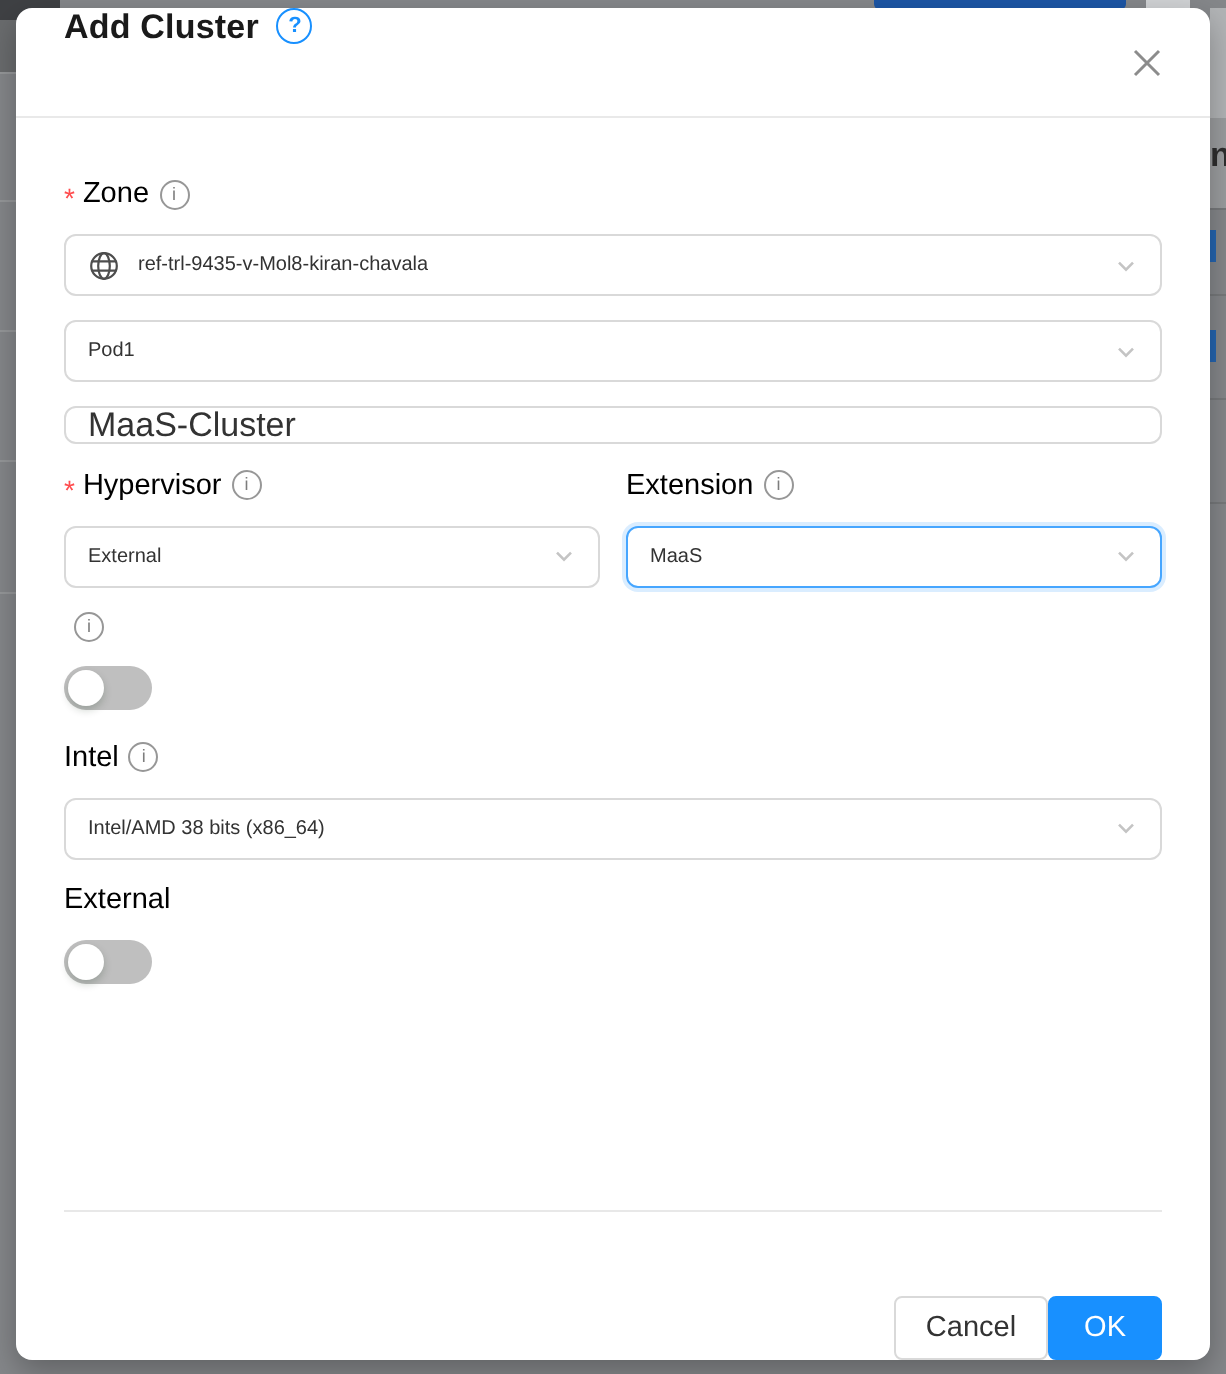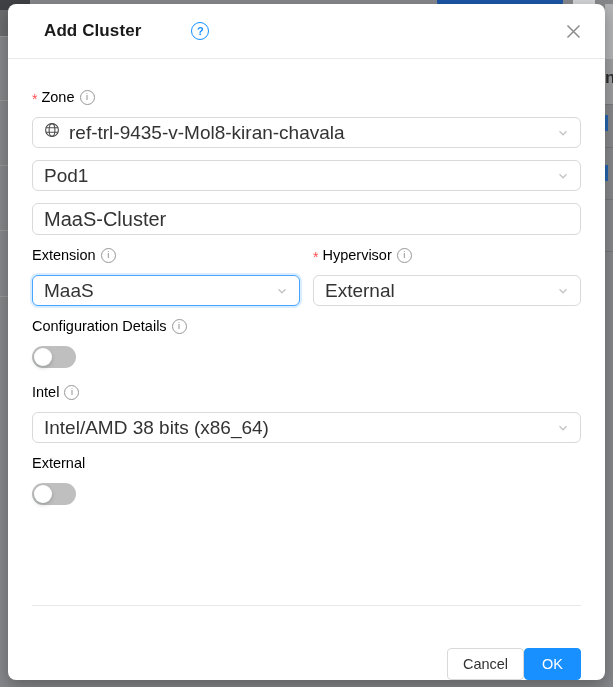--- a/index.html
+++ b/index.html
@@ -23,22 +23,22 @@
   .bg-rightline{left:605px;width:8px;height:1px;background:rgba(0,0,0,.10);}
 
   
   .modal{
     position:absolute;left:8px;top:4px;width:597px;height:676px;
     background:#ffffff;border-radius:8px;
     box-shadow:0 6px 16px rgba(0,0,0,.28);
     display:flex;flex-direction:column;box-sizing:border-box;
   }
   .modal-header{
-    height:54px;min-height:54px;padding:0 36px;display:flex;align-items:center;
-    border-bottom:1px solid #e9e9e9;position:relative;gap:41px;
+    height:54px;min-height:54px;padding:0 24px;display:flex;align-items:flex-start;
+    border-bottom:1px solid #e9e9e9;position:relative;
   }
   .modal-title{font-size:17px;font-weight:700;color:#1a1a1a;letter-spacing:.1px;}
   .help-icon{
     margin-left:9px;width:16px;height:16px;border:1.5px solid #1890ff;border-radius:50%;
     display:inline-flex;align-items:center;justify-content:center;
     color:#1890ff;font-size:11px;font-weight:700;line-height:1;cursor:pointer;
   }
   .close-btn{
     position:absolute;right:22px;top:50%;transform:translateY(-50%);
     width:20px;height:20px;display:flex;align-items:center;justify-content:center;cursor:pointer;
@@ -60,24 +60,24 @@
   .info-icon::before{content:"i";}
   .select-box{
     height:31px;border:1px solid #d9d9d9;border-radius:6px;background:#fff;
     display:flex;align-items:center;justify-content:space-between;
     padding:0 11px;box-sizing:border-box;cursor:pointer;
   }
   .select-box.focused{
     border-color:#46a6ff;
     box-shadow:0 0 0 2px rgba(24,144,255,.16);
   }
-  .select-value{display:flex;align-items:flex-start;gap:9px;font-size:19px;color:#333;overflow:hidden;white-space:nowrap;}
+  .select-value{display:flex;align-items:center;gap:9px;font-size:10px;color:#333;overflow:hidden;white-space:nowrap;}
   .text-input{
-    width:100%;height:32px;border:1px solid #d9d9d9;border-radius:6px;background:#fff;
-    padding:0 11px;box-sizing:border-box;font-size:20px;color:#333;outline:none;
+    width:100%;height:19px;border:1px solid #d9d9d9;border-radius:6px;background:#fff;
+    padding:0 11px;box-sizing:border-box;font-size:17px;color:#333;outline:none;
     font-family:"Liberation Sans", sans-serif;
   }
   .two-col{display:flex;gap:13px;}
   .two-col .col{flex:1;min-width:0;}
   .switch{
     width:44px;height:22px;border-radius:100px;background:#bfbfbf;position:relative;cursor:pointer;
   }
   .switch .knob{
     position:absolute;left:2px;top:2px;width:18px;height:18px;border-radius:50%;
     background:#fff;box-shadow:0 2px 4px rgba(0,35,11,.2);
@@ -167,52 +167,51 @@
       </div>
     </div>
 
     <div class="field">
       <input class="text-input" type="text" value="MaaS-Cluster" style="">
     </div>
 
     <div class="field two-col">
       <div class="col">
         <div class="label-row">
+          <span class="req-mark"></span>
+          <span>Hypervisor</span>
+          <span class="info-icon"></span>
+        </div>
+        <div class="select-box">
+          <span class="select-value">
+              <span>External</span>
+            </span>
+          <svg width="12" height="12" viewBox="0 0 12 12">
+              <path d="M2.5 4.3 L6 7.8 L9.5 4.3" fill="none" stroke="#c4c4c4" stroke-width="1.3"></path>
+            </svg>
+        </div>
+      </div>
+      <div class="col">
+        <div class="label-row">
           <span>Extension</span>
           <span class="info-icon"></span>
         </div>
         <div class="select-box focused">
           <span class="select-value">
               <span>MaaS</span>
             </span>
           <svg width="12" height="12" viewBox="0 0 12 12">
               <path d="M2.5 4.3 L6 7.8 L9.5 4.3" fill="none" stroke="#c4c4c4" stroke-width="1.3"></path>
             </svg>
         </div>
       </div>
-      <div class="col">
-        <div class="label-row">
-          <span class="req-mark"></span>
-          <span>Hypervisor</span>
-          <span class="info-icon"></span>
-        </div>
-        <div class="select-box">
-          <span class="select-value">
-              <span>External</span>
-            </span>
-          <svg width="12" height="12" viewBox="0 0 12 12">
-              <path d="M2.5 4.3 L6 7.8 L9.5 4.3" fill="none" stroke="#c4c4c4" stroke-width="1.3"></path>
-            </svg>
-        </div>
-      </div>
     </div>
 
     <div class="field switch-field">
       <div class="label-row">
-        <span>Configuration Details</span>
         <span class="info-icon"></span>
       </div>
       <div class="switch">
         <span class="knob"></span>
       </div>
     </div>
 
     <div class="field">
       <div class="label-row">
         <span>Intel</span>

